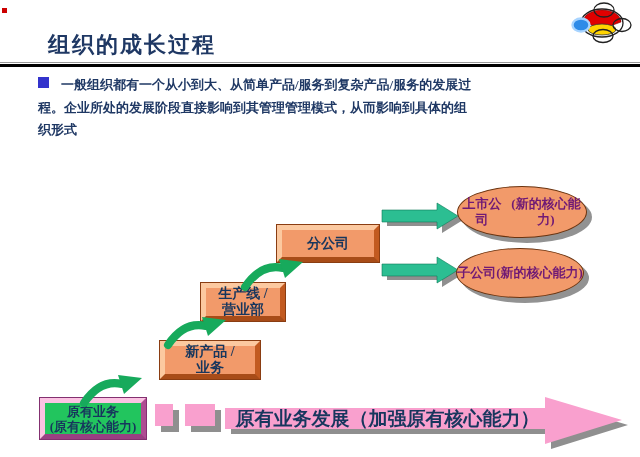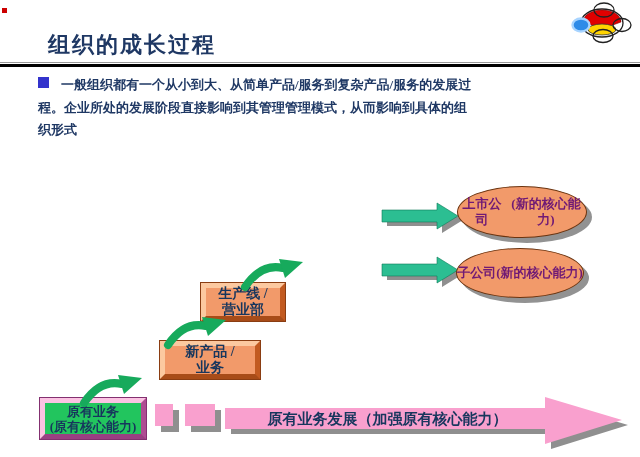--- a/index.html
+++ b/index.html
@@ -32,21 +32,21 @@
   .step3{left:201px;top:283px;width:84px;height:38px;font-size:14px;line-height:16px;}
   .step4{left:277px;top:225px;width:102px;height:37px;font-size:14px;line-height:16px;}
   
   .oval{display:flex;flex-direction:row;justify-content:center;align-items:center;
     box-sizing:border-box;border-radius:50%;background:#f29a6a;border:1px solid #6b3410;
     box-shadow:5px 5px 0 #929292;text-align:center;font-weight:bold;color:#701a75;
     font-size:13px;line-height:16px;}
   .oval1{left:457px;top:186px;width:130px;height:52px;}
   .oval2{left:456px;top:248px;width:128px;height:50px;}
   
-  .arrow-label{left:235px;top:409px;width:305px;text-align:center;font-size:15px;
+  .arrow-label{left:235px;top:409px;width:305px;text-align:center;font-size:19px;
     line-height:20px;font-weight:bold;color:#17365d;white-space:nowrap;}
   .layer{left:0;top:0;width:640px;height:457px;pointer-events:none;}
   .logo{left:565px;top:2px;width:72px;height:46px;}
 </style>
 </head>
 <body>
 
 <div class="slide">
 
   <div class="abs red-dot"></div>
@@ -100,20 +100,23 @@
     <div>(原有核心能力)</div>
   </div>
   <div class="abs step orange step2">
     <div>新产品 /</div>
     <div>业务</div>
   </div>
   <div class="abs step orange step3">
     <div>生产线 /</div>
     <div>营业部</div>
   </div>
+  <div class="abs step orange step4">
+    <div>分公司</div>
+  </div>
 
   <div class="abs oval oval1">
     <div>上市公司</div>
     <div>(新的核心能力)</div>
   </div>
   <div class="abs oval oval2">
     <div>子公司</div>
     <div>(新的核心能力)</div>
   </div>
 

